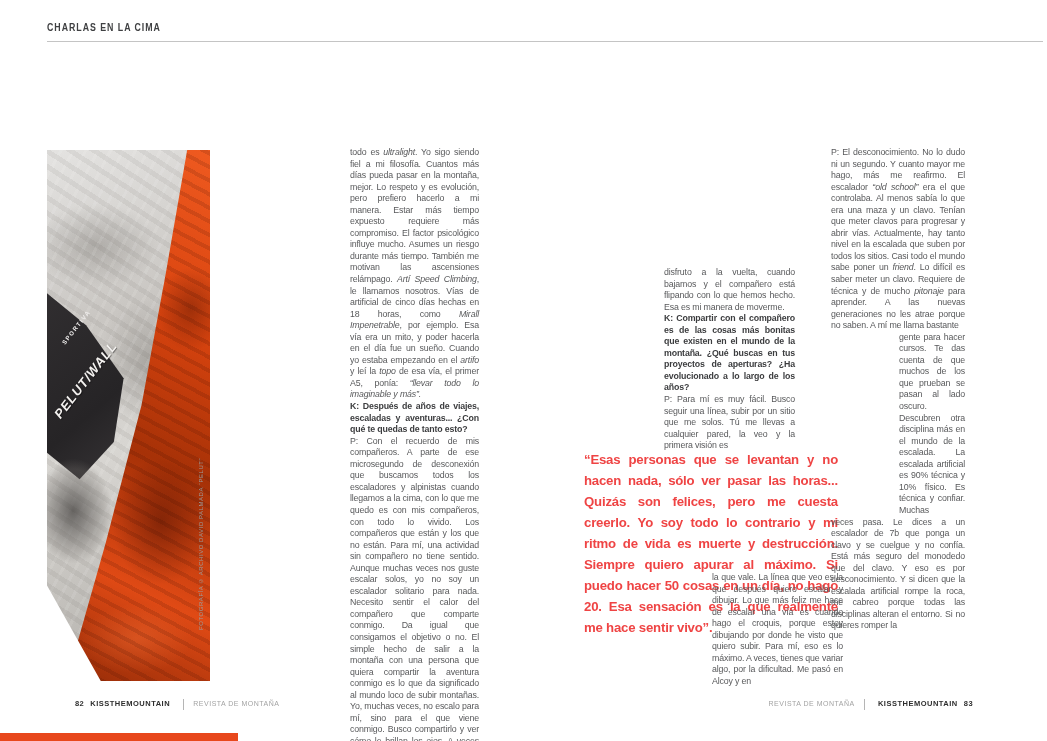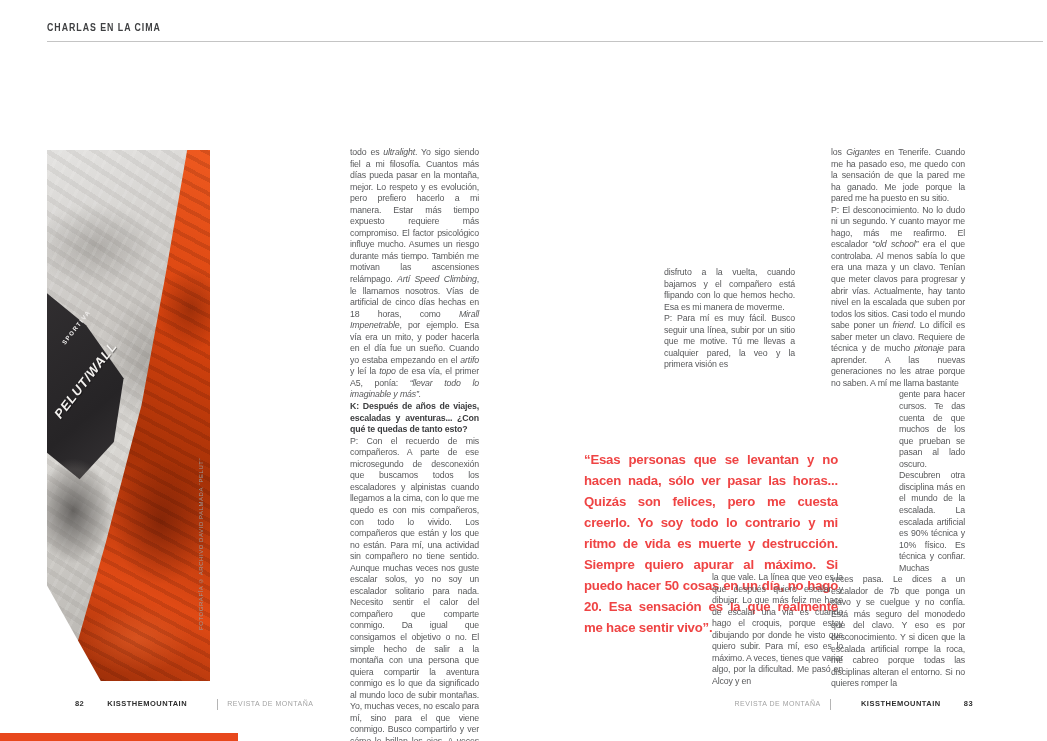--- a/index.html
+++ b/index.html
@@ -62,21 +62,21 @@
   #col3 .narrow{margin-left:68px;}
 
   
   .pullquote{position:absolute;left:584px;top:449px;width:254px;
      font-size:13.2px;line-height:21px;font-weight:bold;letter-spacing:-.2px;
      color:#ef4444;text-align:justify;}
 
   
   .footer{position:absolute;top:699px;font-size:7.5px;color:#2e2e2e;white-space:nowrap;}
   .footer .num{font-weight:bold;letter-spacing:.4px;}
-  .footer .brand{font-weight:bold;letter-spacing:.5px;margin:0 21px;}
+  .footer .brand{font-weight:bold;letter-spacing:.5px;margin:0 4px;}
   .footer .sep{display:inline-block;width:1px;height:11px;background:#b5b5b5;
                vertical-align:middle;margin:0 7px;}
   .footer .tagline{color:#a3a3a3;font-size:7px;letter-spacing:.5px;}
   #footer-left{left:75px;}
   #footer-right{right:74px;}
 
   
   .bottombar{position:absolute;left:0;top:733px;width:238px;height:8px;background:#e8481c;}
 </style>
 </head>
@@ -98,29 +98,29 @@
 </div>
 <div class="vcredit">FOTOGRAFÍA © ARCHIVO DAVID PALMADA “PELUT”</div>
 
 <div id="col1" class="col">
     <p class="para"><span>todo es </span><span class="it">ultralight</span><span>. Yo sigo siendo fiel a mi filosofía. Cuantos más días pueda pasar en la montaña, mejor. Lo respeto y es evolución, pero prefiero hacerlo a mi manera. Estar más tiempo expuesto requiere más compromiso. El factor psicológico influye mucho. Asumes un riesgo durante más tiempo. También me motivan las ascensiones relámpago. </span><span class="it">Artí Speed Climbing</span><span>, le llamamos nosotros. Vías de artificial de cinco días hechas en 18 horas, como </span><span class="it">Mirall Impenetrable</span><span>, por ejemplo. Esa vía era un mito, y poder hacerla en el día fue un sueño. Cuando yo estaba empezando en el </span><span class="it">artifo</span><span> y leí la </span><span class="it">topo</span><span> de esa vía, el primer A5, ponía: </span><span class="it">“llevar todo lo imaginable y más”.</span></p>
     <p class="para q"><span>K: Después de años de viajes, escaladas y aventuras... ¿Con qué te quedas de tanto esto?</span></p>
     <p class="para"><span>P: Con el recuerdo de mis compañeros. A parte de ese microsegundo de desconexión que buscamos todos los escaladores y alpinistas cuando llegamos a la cima, con lo que me quedo es con mis compañeros, con todo lo vivido. Los compañeros que están y los que no están. Para mí, una actividad sin compañero no tiene sentido. Aunque muchas veces nos guste escalar solos, yo no soy un escalador solitario para nada. Necesito sentir el calor del compañero que comparte conmigo. Da igual que consigamos el objetivo o no. El simple hecho de salir a la montaña con una persona que quiera compartir la aventura conmigo es lo que da significado al mundo loco de subir montañas. Yo, muchas veces, no escalo para mí, sino para el que viene conmigo. Busco compartirlo y ver cómo le brillan los ojos. A veces soy egoísta y escalo para mí, pero cuando escalo para otro, yo</span></p>
   </div>
 <div id="col2-top" class="col">
     <p class="para"><span>disfruto a la vuelta, cuando bajamos y el compañero está flipando con lo que hemos hecho. Esa es mi manera de moverme.</span></p>
-    <p class="para"><span>P: Para mí es muy fácil. Busco seguir una línea, subir por un sitio que me motive. Tú me llevas a cualquier pared, la veo y la primera visión es</span></p>
+    <p class="para q"><span>K: Compartir con el compañero es de las cosas más bonitas que existen en el mundo de la montaña. ¿Qué buscas en tus proyectos de aperturas? ¿Ha evolucionado a lo largo de los años?</span></p>
+    <p class="para"><span>P: Para mí es muy fácil. Busco seguir una línea, subir por un sitio que me solos. Tú me llevas a cualquier pared, la veo y la primera visión es</span></p>
   </div>
 <div class="pullquote">“Esas personas que se levantan y no hacen nada, sólo ver pasar las horas... Quizás son felices, pero me cuesta creerlo. Yo soy todo lo contrario y mi ritmo de vida es muerte y destrucción. Siempre quiero apurar al máximo. Si puedo hacer 50 cosas en un día, no hago 20. Esa sensación es la que realmente me hace sentir vivo”.</div>
 <div id="col2-bottom" class="col">
     <p class="para"><span>la que vale. La línea que veo es la que después quiero escalar y dibujar. Lo que más feliz me hace de escalar una vía es cuando hago el croquis, porque estoy dibujando por donde he visto que quiero subir. Para mí, eso es lo máximo. A veces, tienes que variar algo, por la dificultad. Me pasó en Alcoy y en</span></p>
   </div>
 <div id="col3" class="col">
   <div>
-      <p class="para"><span>los </span><span class="it">Gigantes</span><span> en Tenerife. Cuando me ha pasado eso, me quedo con la sensación de que la pared me ha ganado. Me jode porque la pared me ha puesto en su sitio.</span></p>
       <p class="para"><span>P: El desconocimiento. No lo dudo ni un segundo. Y cuanto mayor me hago, más me reafirmo. El escalador </span><span class="it">“old school”</span><span> era el que controlaba. Al menos sabía lo que era una maza y un clavo. Tenían que meter clavos para progresar y abrir vías. Actualmente, hay tanto nivel en la escalada que suben por todos los sitios. Casi todo el mundo sabe poner un </span><span class="it">friend</span><span>. Lo difícil es saber meter un clavo. Requiere de técnica y de mucho </span><span class="it">pitonaje</span><span> para aprender. A las nuevas generaciones no les atrae porque no saben. A mí me llama bastante</span></p>
     </div>
   <div class="narrow">
       <p class="para"><span>gente para hacer cursos. Te das cuenta de que muchos de los que prueban se pasan al lado oscuro. Descubren otra disciplina más en el mundo de la escalada. La escalada artificial es 90% técnica y 10% físico. Es técnica y confiar. Muchas</span></p>
     </div>
   <div>
       <p class="para"><span>veces pasa. Le dices a un escalador de 7b que ponga un clavo y se cuelgue y no confía. Está más seguro del monodedo que del clavo. Y eso es por desconocimiento. Y si dicen que la escalada artificial rompe la roca, me cabreo porque todas las disciplinas alteran el entorno. Si no quieres romper la</span></p>
     </div>
 </div>
 

